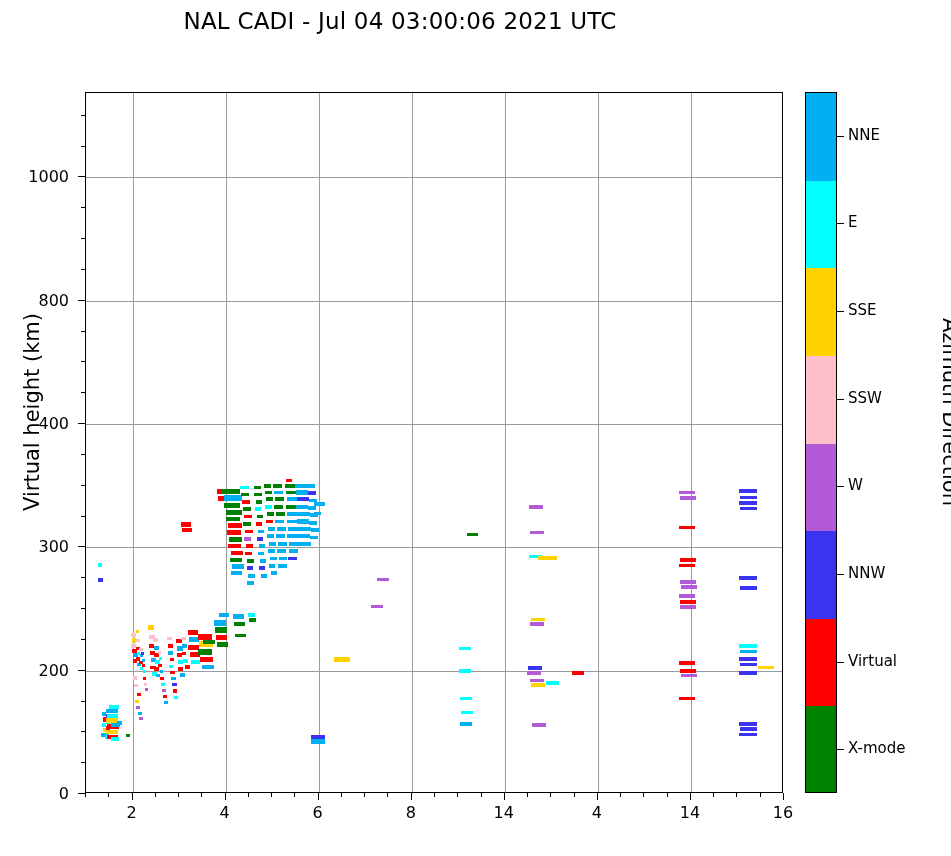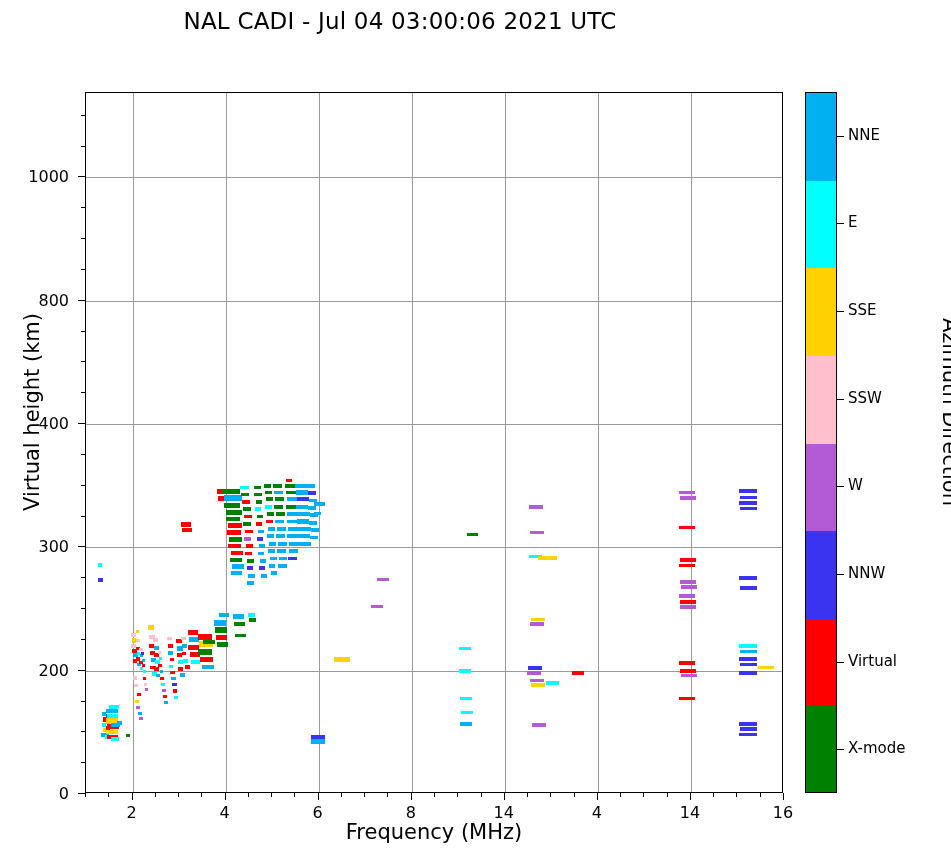--- a/index.html
+++ b/index.html
@@ -422,21 +422,20 @@
       <div class="tick-y minor" style="left: 81px; top: 145.639px;"></div>
       <div class="tick-y minor" style="left: 81px; top: 114.812px;"></div>
       <div class="ylab" style="left: 9px; top: 784px;">0</div>
       <div class="ylab" style="left: 9px; top: 660.693px;">200</div>
       <div class="ylab" style="left: 9px; top: 537.386px;">300</div>
       <div class="ylab" style="left: 9px; top: 414.079px;">400</div>
       <div class="ylab" style="left: 9px; top: 290.772px;">800</div>
       <div class="ylab" style="left: 9px; top: 167.465px;">1000</div>
     </div>
 
-  <div class="axis-title-x">Frequency (MHz)</div>
   <div class="axis-title-y">Virtual height (km)</div>
 
   <div class="cbar">
       <div class="cseg" style="height: 87.625px; background: rgb(0, 176, 240);"></div>
       <div class="cseg" style="height: 87.625px; background: rgb(0, 255, 255);"></div>
       <div class="cseg" style="height: 87.625px; background: rgb(255, 210, 0);"></div>
       <div class="cseg" style="height: 87.625px; background: rgb(255, 192, 203);"></div>
       <div class="cseg" style="height: 87.625px; background: rgb(179, 90, 214);"></div>
       <div class="cseg" style="height: 87.625px; background: rgb(58, 52, 240);"></div>
       <div class="cseg" style="height: 87.625px; background: rgb(255, 0, 0);"></div>

